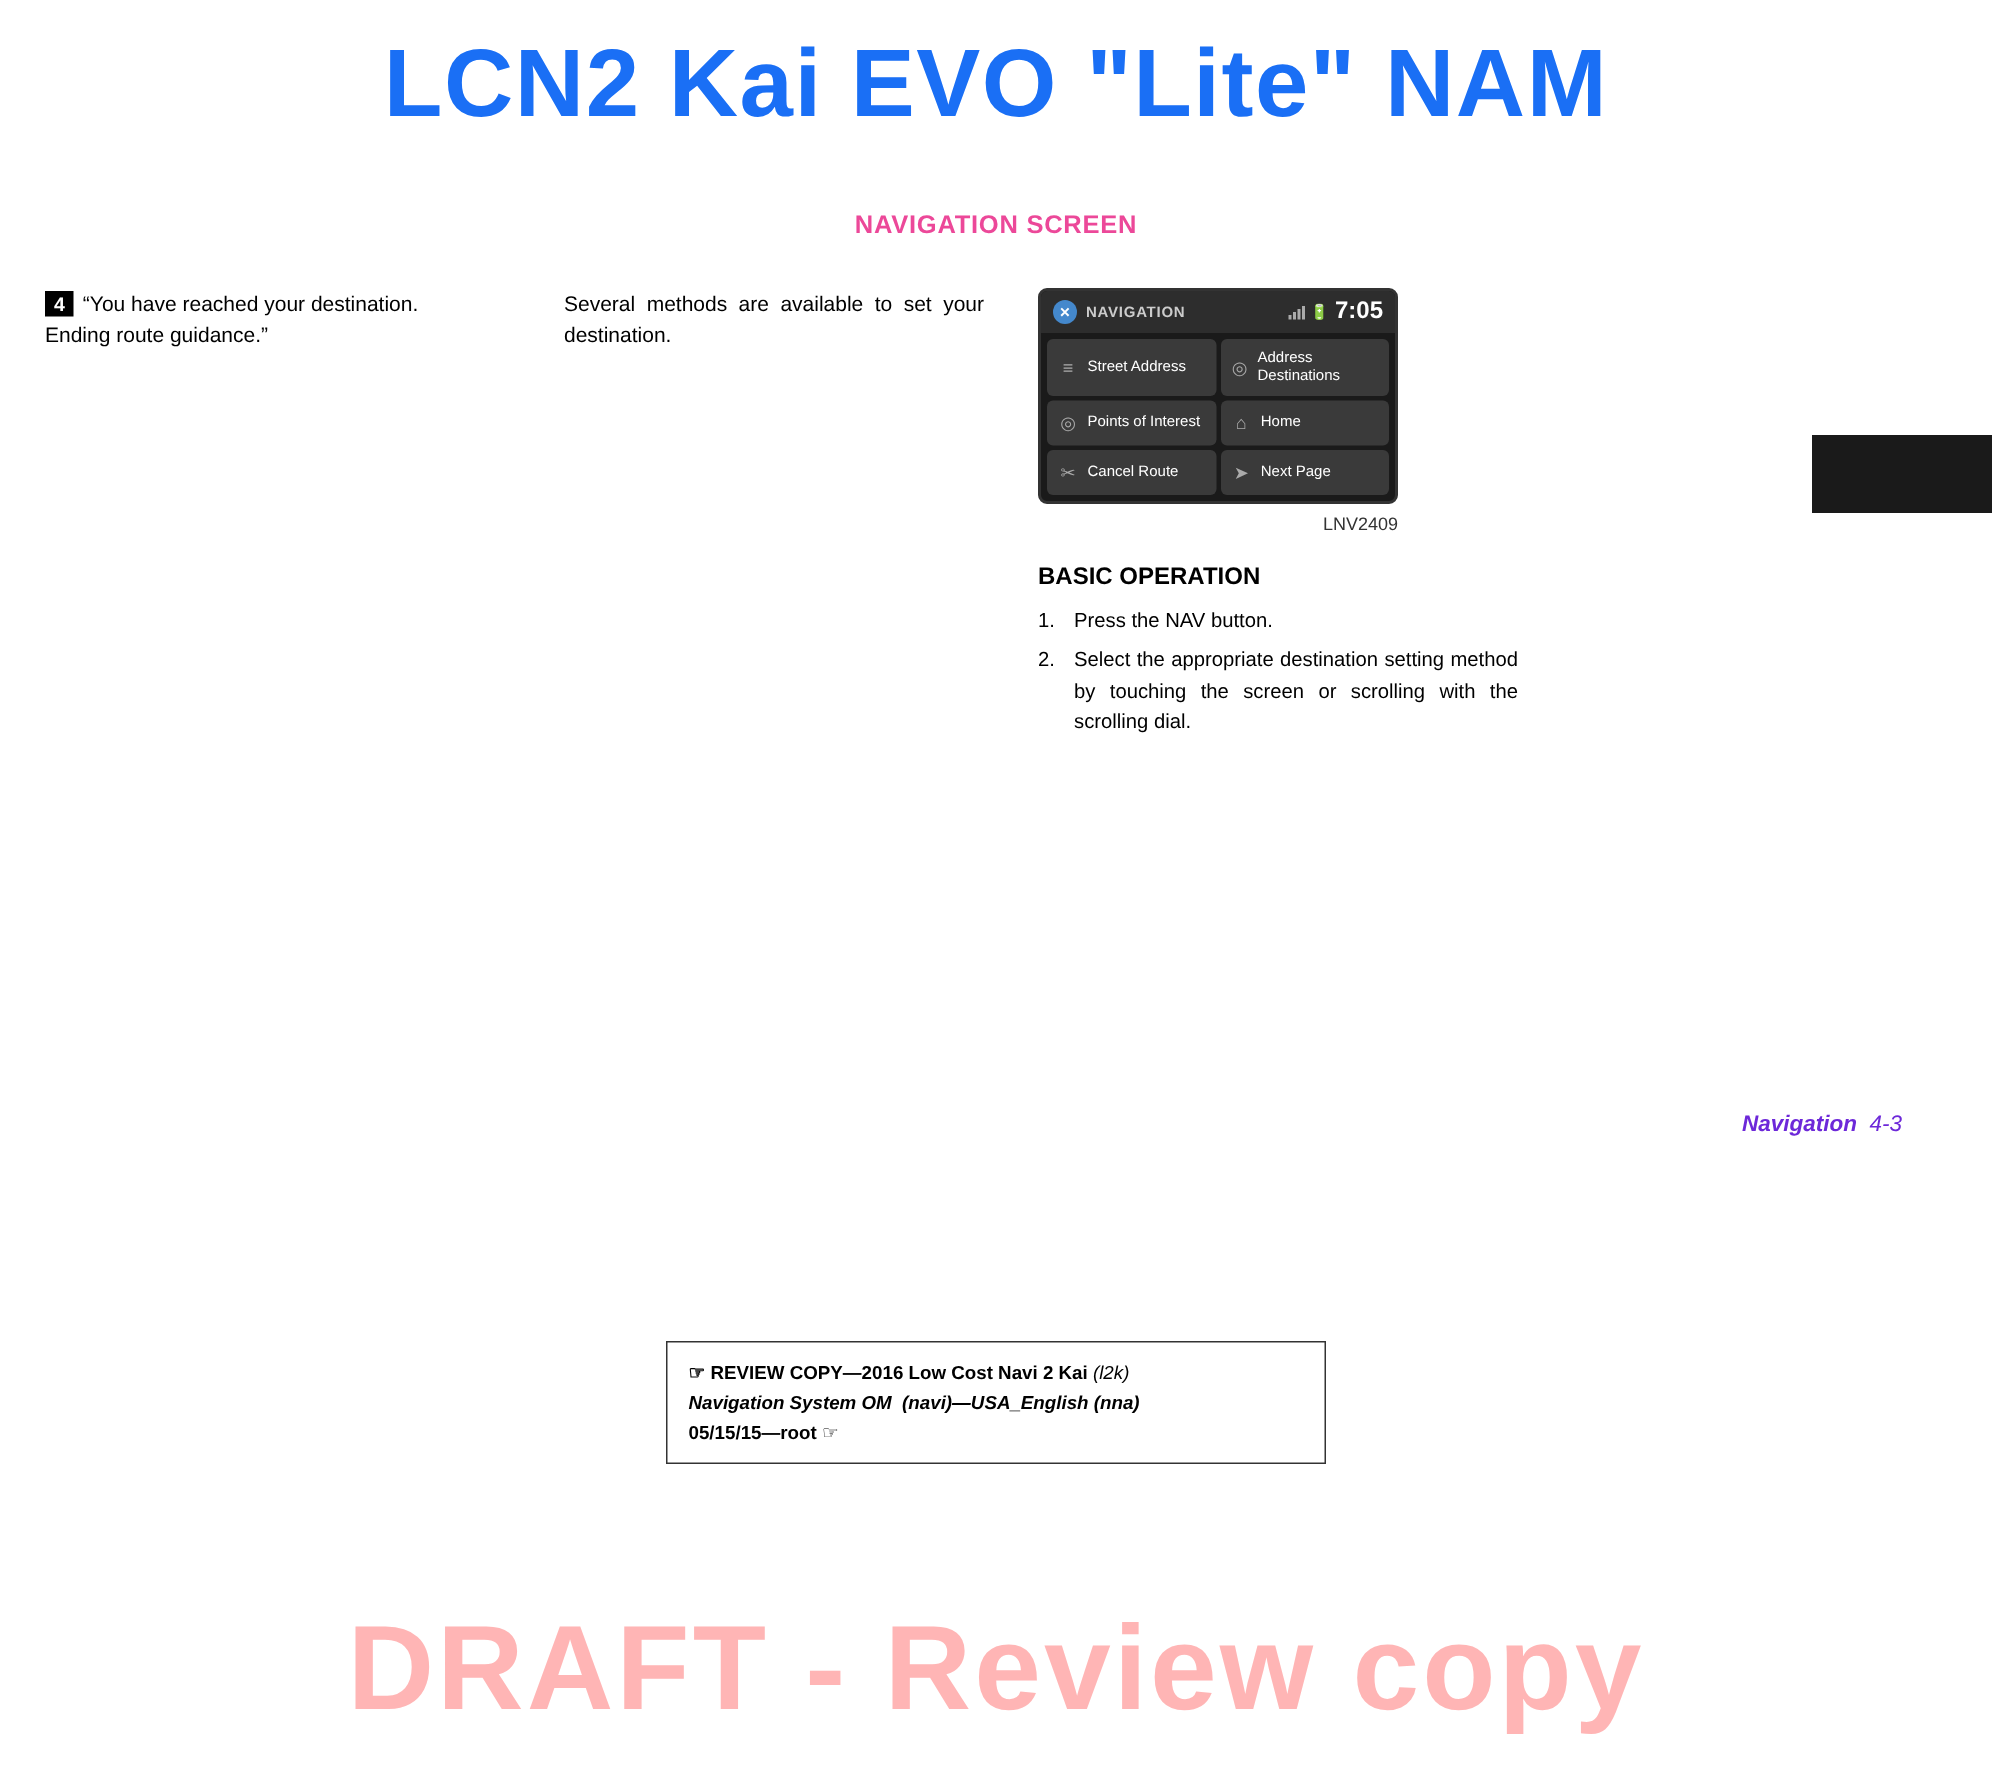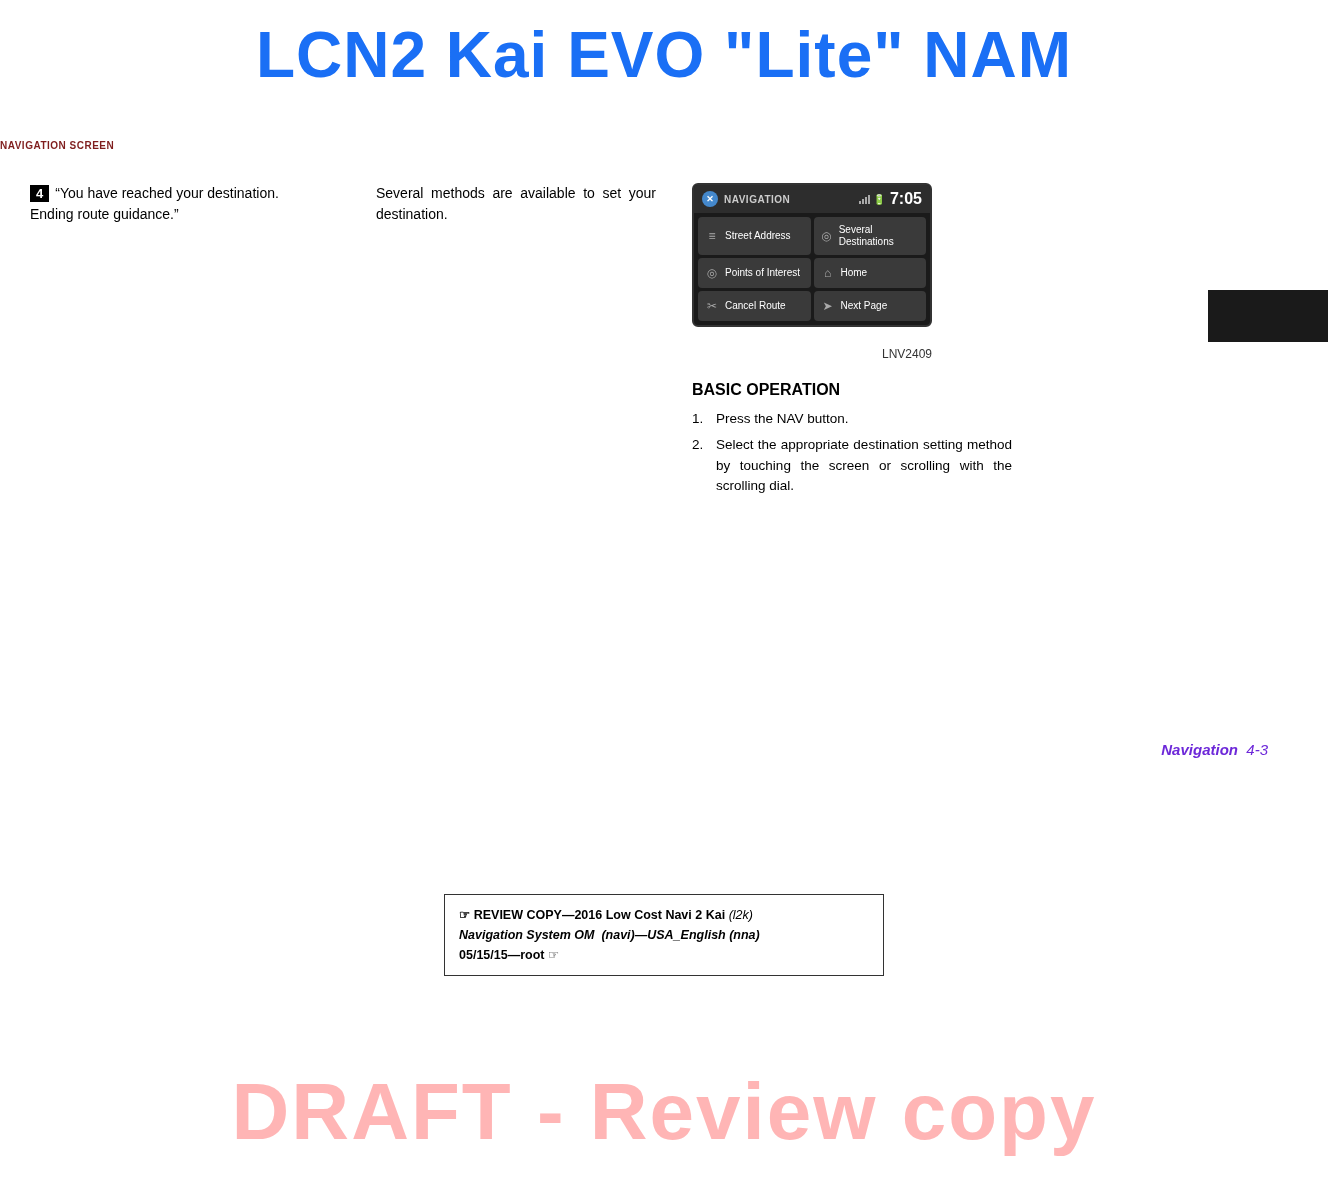--- a/index.html
+++ b/index.html
@@ -19,24 +19,25 @@
       padding-top: 18px;
       font-size: 64px;
       font-weight: bold;
       color: #1a6ff5;
       font-family: Arial, sans-serif;
       letter-spacing: 1px;
     }
 
     
     #section-title {
-      font-size: 10px;
+      text-align: center;
+      font-size: 17px;
       font-weight: bold;
       margin-top: 48px;
-      color: #7f1d1d;
+      color: #ec4899;
       letter-spacing: 0.5px;
     }
 
     
     #main-content {
       display: flex;
       flex-direction: row;
       margin-top: 32px;
       padding: 0 30px;
       gap: 16px;
@@ -177,21 +178,21 @@
     .nav-btn-text {
       color: #ffffff;
       font-size: 10px;
       font-weight: 500;
       line-height: 1.2;
     }
 
     #lnv-label {
       font-size: 12px;
       color: #333;
-      margin-top: 20px;
+      margin-top: 6px;
       margin-left: 190px;
     }
 
     
     #black-rect {
       position: absolute;
       right: 0;
       top: 290px;
       width: 120px;
       height: 52px;
@@ -338,21 +339,21 @@
 
       <div id="nav-buttons">
 
         <div class="nav-btn">
           <div class="nav-btn-icon">≡</div>
           <span class="nav-btn-text">Street Address</span>
         </div>
 
         <div class="nav-btn">
           <div class="nav-btn-icon">◎</div>
-          <span class="nav-btn-text">Several Destinations</span>
+          <span class="nav-btn-text">Address Destinations</span>
         </div>
 
         <div class="nav-btn">
           <div class="nav-btn-icon">◎</div>
           <span class="nav-btn-text">Points of Interest</span>
         </div>
 
         <div class="nav-btn">
           <div class="nav-btn-icon">⌂</div>
           <span class="nav-btn-text">Home</span>

